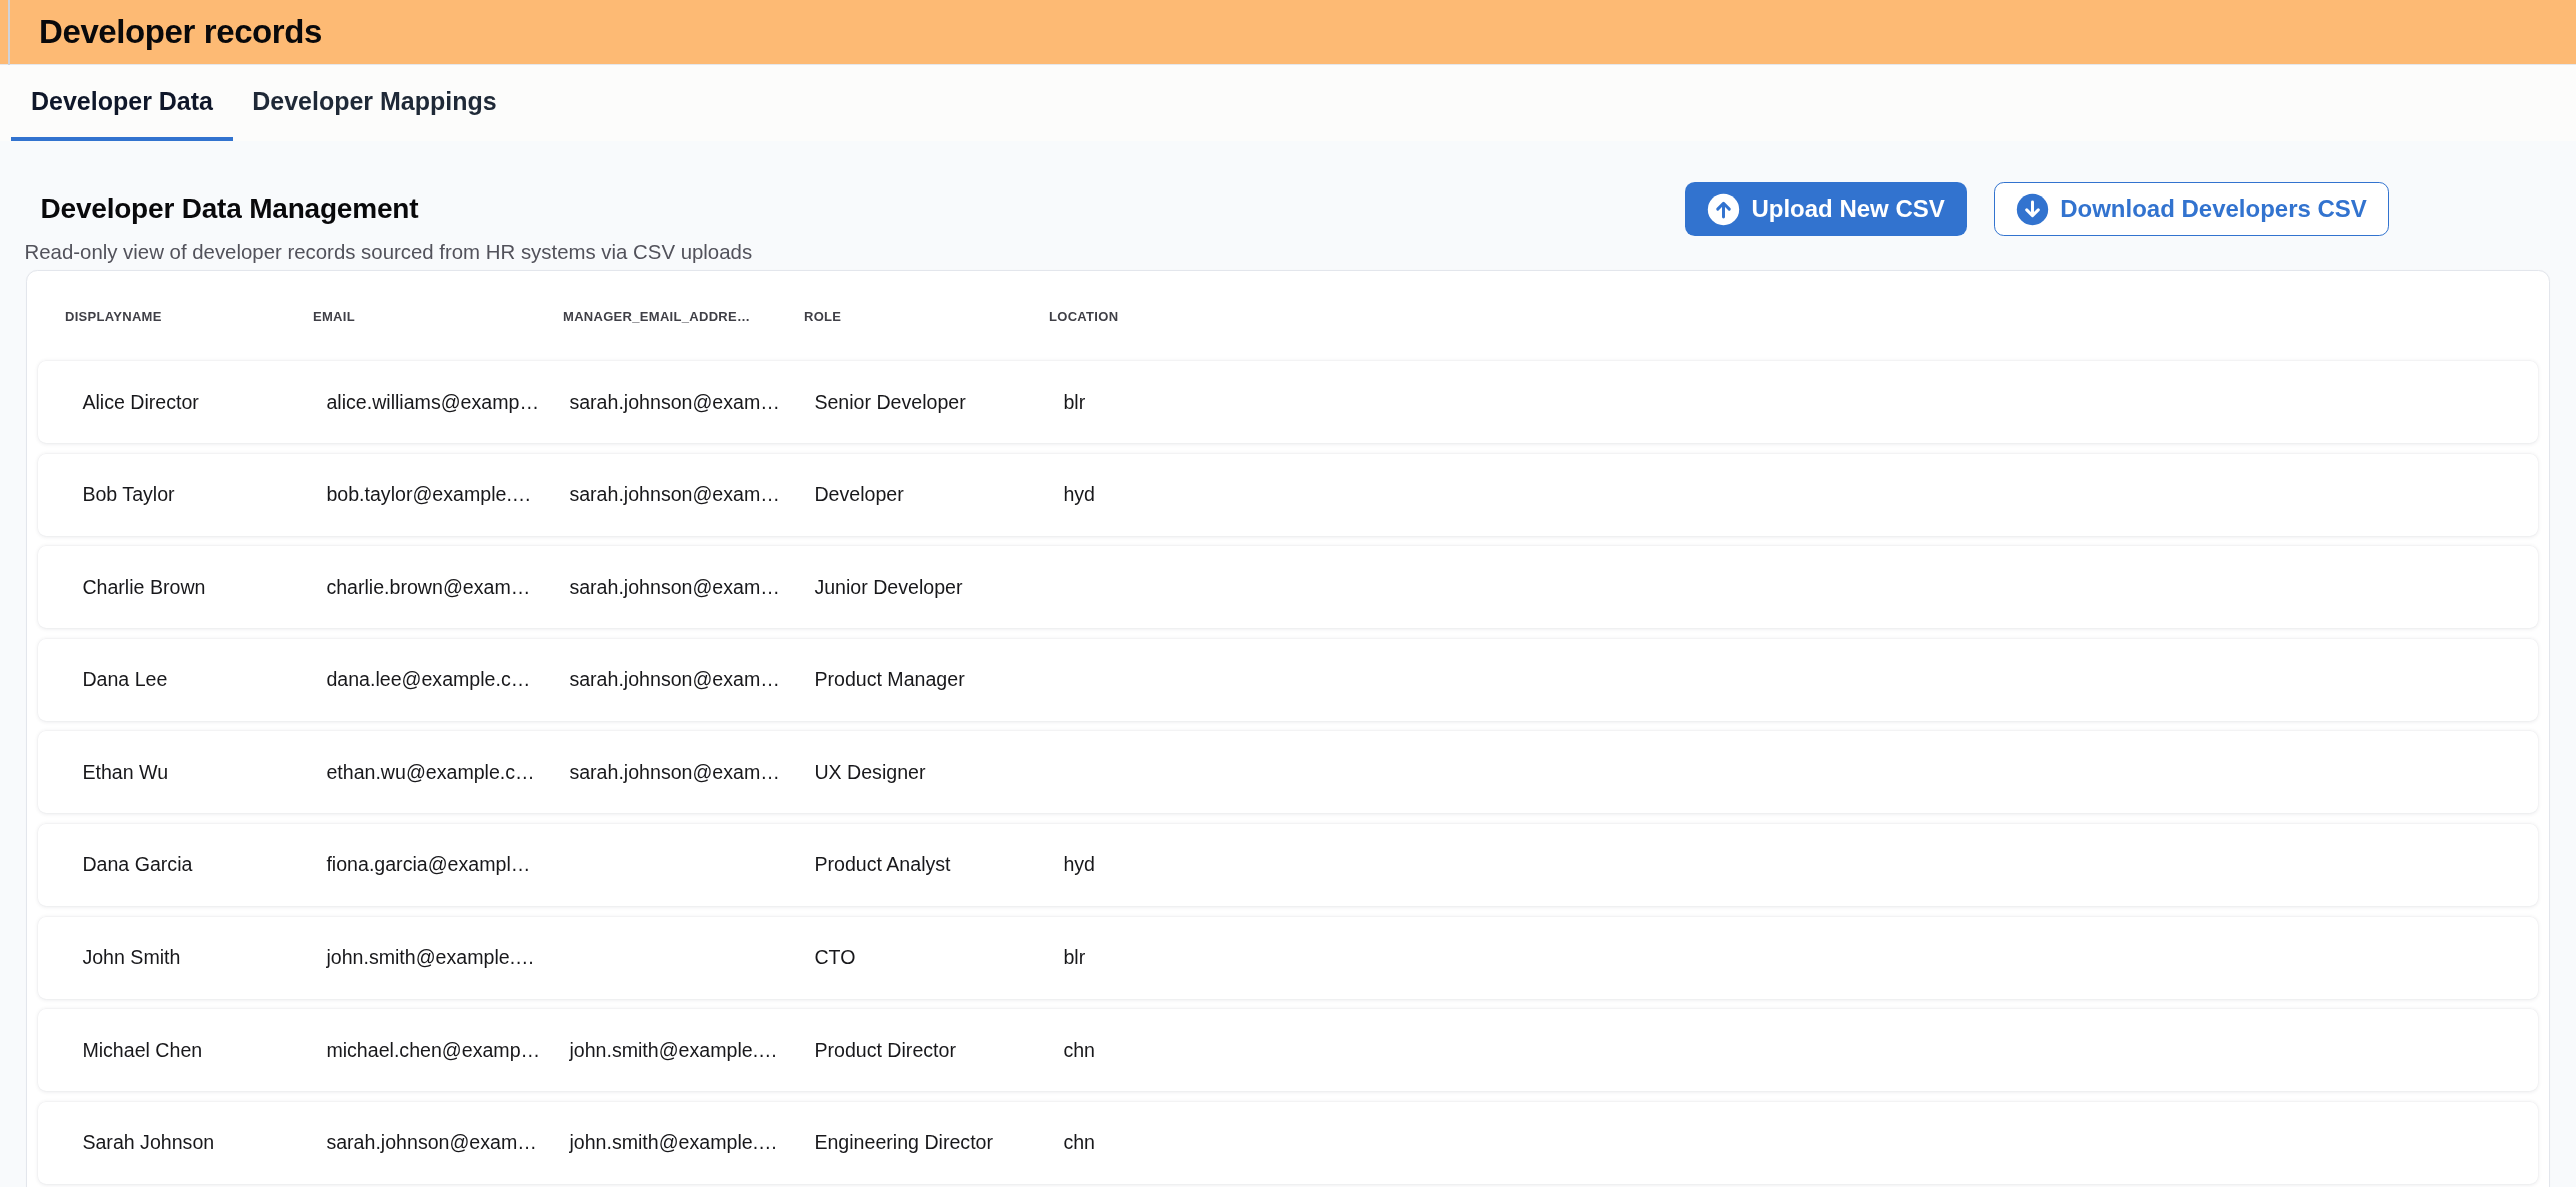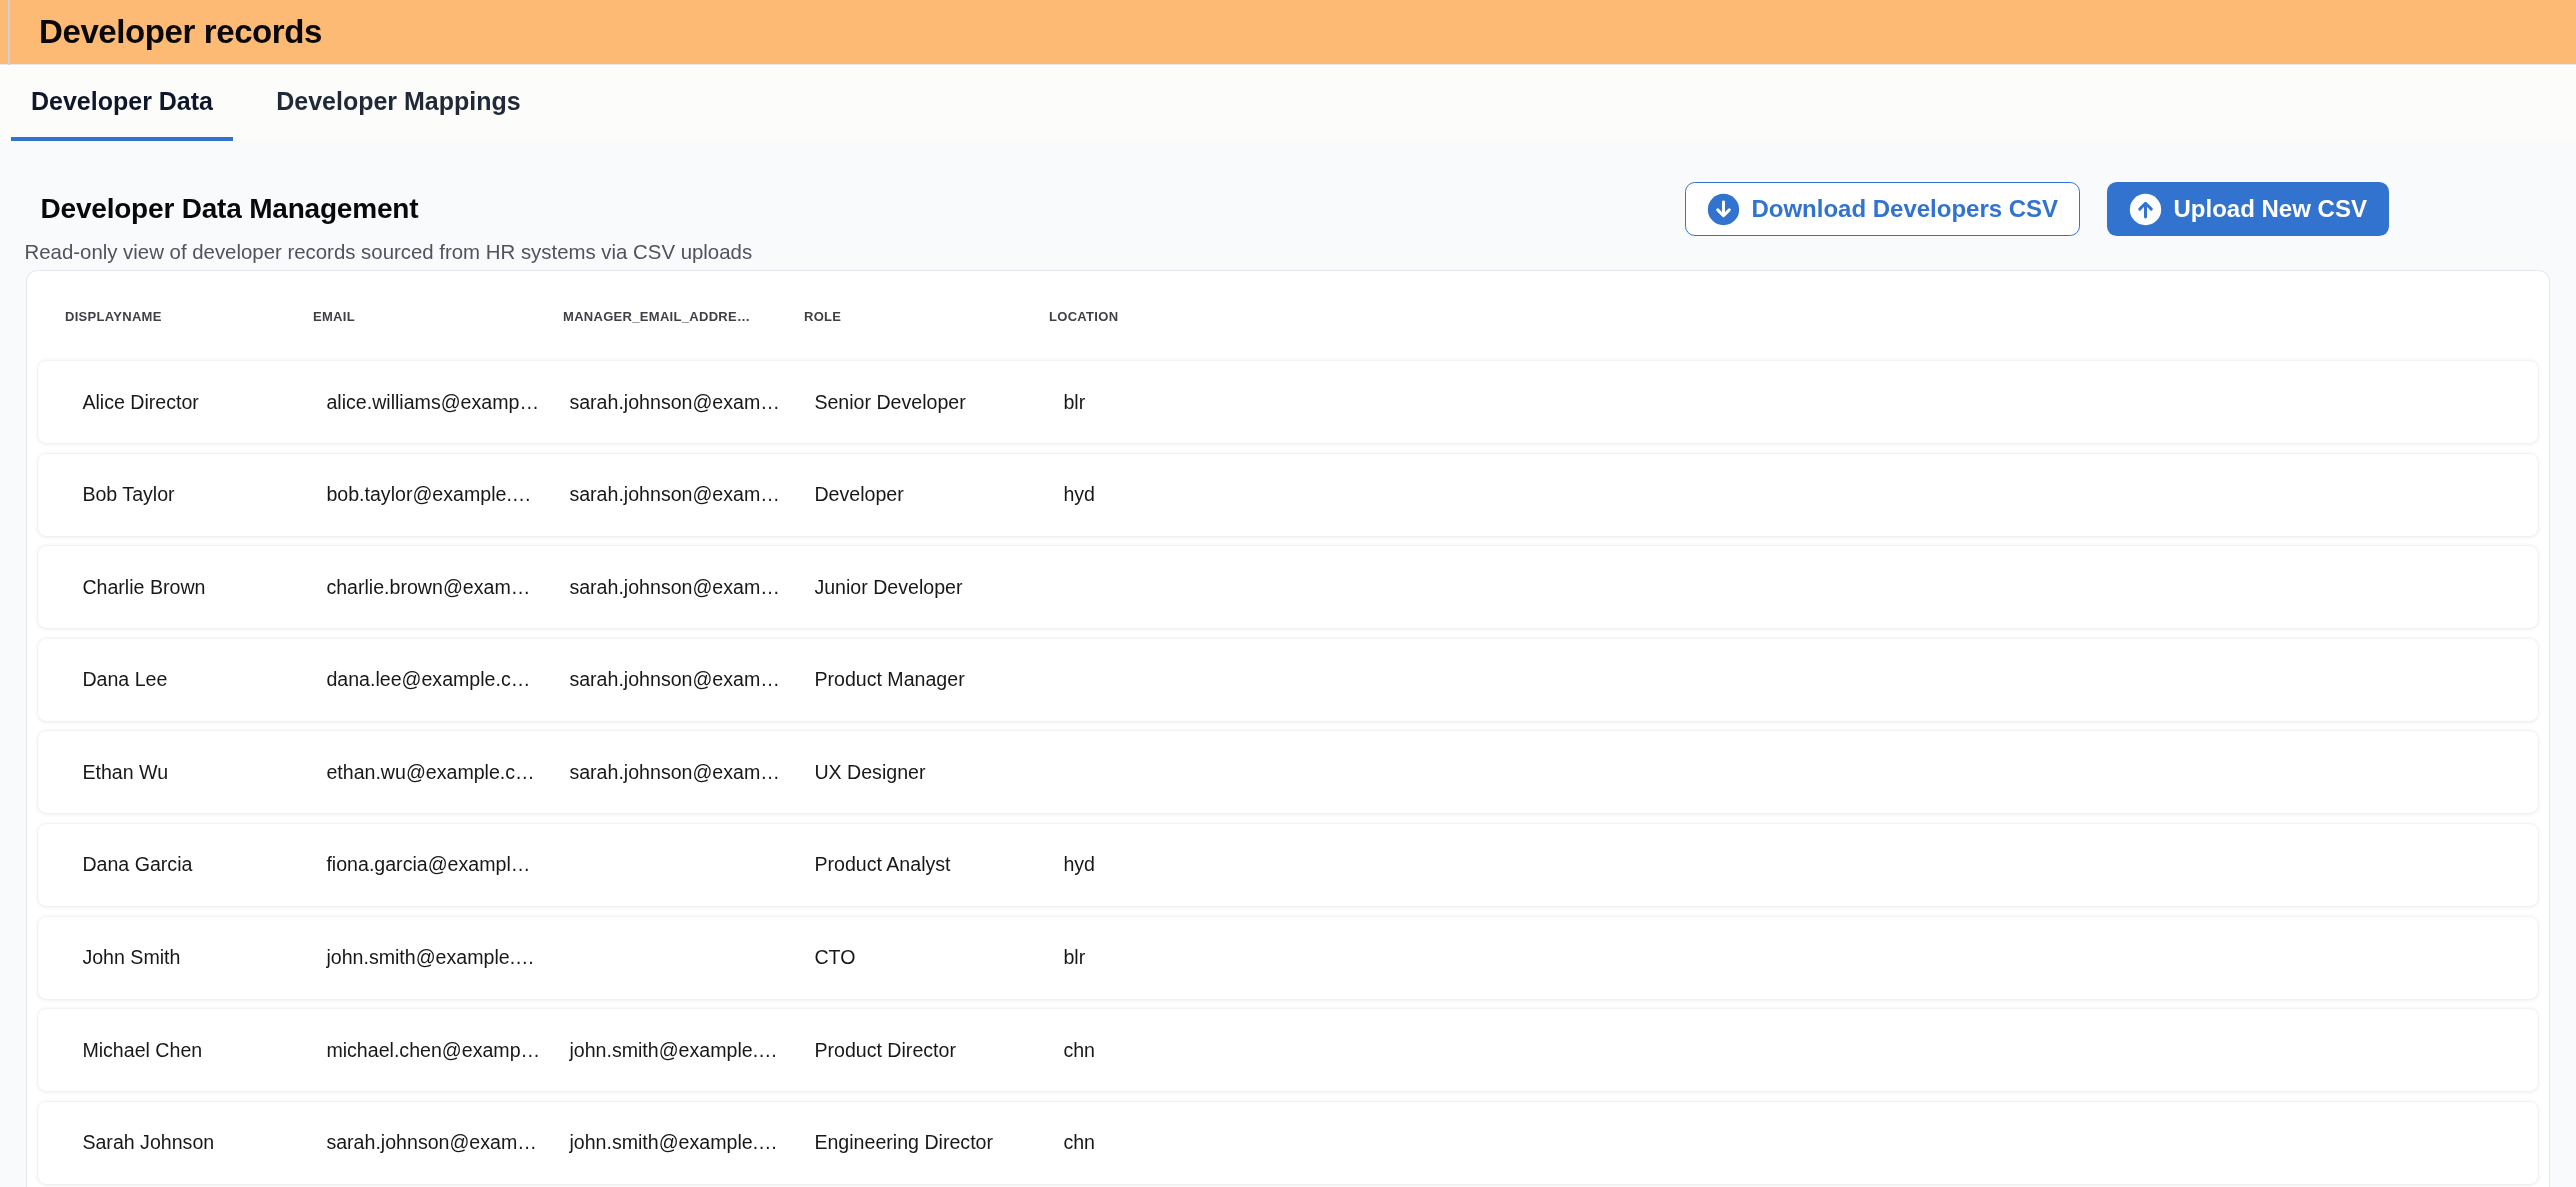--- a/index.html
+++ b/index.html
@@ -12,21 +12,21 @@
   }
   :root { --accent:#3273cf; }
 
   
   .topbar { position:relative; height:65px; background:#fdba74; border-bottom:1.6px solid #e5e7eb; }
   .topbar-vline { position:absolute; left:8.2px; top:0; width:1.6px; height:65px; background:#cfd2d9; }
   .page-title { position:absolute; left:39px; top:50%; transform:translateY(-50%);
     margin:0; font-size:33px; font-weight:700; letter-spacing:-0.4px; color:#09090b; }
 
   
-  .tabbar { height:76px; background:#fcfcfb; display:flex; align-items:stretch; padding-left:11.4px;gap:24px; }
+  .tabbar { height:76px; background:#fcfcfb; display:flex; align-items:stretch; padding-left:11.4px; }
   .tab { display:flex; align-items:center; padding:0 19.6px; font-size:25px; font-weight:700;
     color:#1f2937; border-bottom:4.9px solid transparent; cursor:pointer; white-space:nowrap; }
   .tab.active { color:#0f172a; border-bottom-color:var(--accent); }
 
   
   .content { position:absolute; top:141px; left:0; right:0; bottom:0; background:#f8fafc; }
   .section-head { position:relative; padding:36px 26px 0 24.5px; }
   .section-title { margin:16px; font-size:28px; font-weight:700; letter-spacing:-0.2px; color:#09090b; }
   .section-subtitle { margin:9.8px 0 0; font-size:20.4px; color:#52525b; }
 
@@ -64,37 +64,37 @@
 <div class="tabbar">
   <div class="tab active">Developer Data</div>
   <div class="tab">Developer Mappings</div>
 </div>
 
 <div class="content">
   <div class="section-head">
     <h2 class="section-title">Developer Data Management</h2>
     <p class="section-subtitle">Read-only view of developer records sourced from HR systems via CSV uploads</p>
     <div class="actions">
+      <button class="btn primary">
+        <span class="icon">
+          <svg width="33" height="33" viewBox="0 0 40 40">
+            <circle cx="20" cy="20" r="19" fill="#ffffff"></circle>
+            <path d="M20 29 L20 13 M13 19.5 L20 12.5 L27 19.5" fill="none" stroke="#3273cf" stroke-width="3.6" stroke-linecap="round" stroke-linejoin="round"></path>
+          </svg>
+        </span>
+        <span>Upload New CSV</span>
+      </button>
       <button class="btn outline">
         <span class="icon">
           <svg width="33" height="33" viewBox="0 0 40 40">
             <circle cx="20" cy="20" r="19" fill="#3273cf"></circle>
             <path d="M20 11 L20 27 M13 20.5 L20 27.5 L27 20.5" fill="none" stroke="#ffffff" stroke-width="3.6" stroke-linecap="round" stroke-linejoin="round"></path>
           </svg>
         </span>
         <span>Download Developers CSV</span>
-      </button>
-      <button class="btn primary">
-        <span class="icon">
-          <svg width="33" height="33" viewBox="0 0 40 40">
-            <circle cx="20" cy="20" r="19" fill="#ffffff"></circle>
-            <path d="M20 29 L20 13 M13 19.5 L20 12.5 L27 19.5" fill="none" stroke="#3273cf" stroke-width="3.6" stroke-linecap="round" stroke-linejoin="round"></path>
-          </svg>
-        </span>
-        <span>Upload New CSV</span>
       </button>
     </div>
   </div>
 
   <div class="table-card">
     <div class="thead">
       <div class="th">DISPLAYNAME</div>
       <div class="th">EMAIL</div>
       <div class="th">MANAGER_EMAIL_ADDRE…</div>
       <div class="th">ROLE</div>

